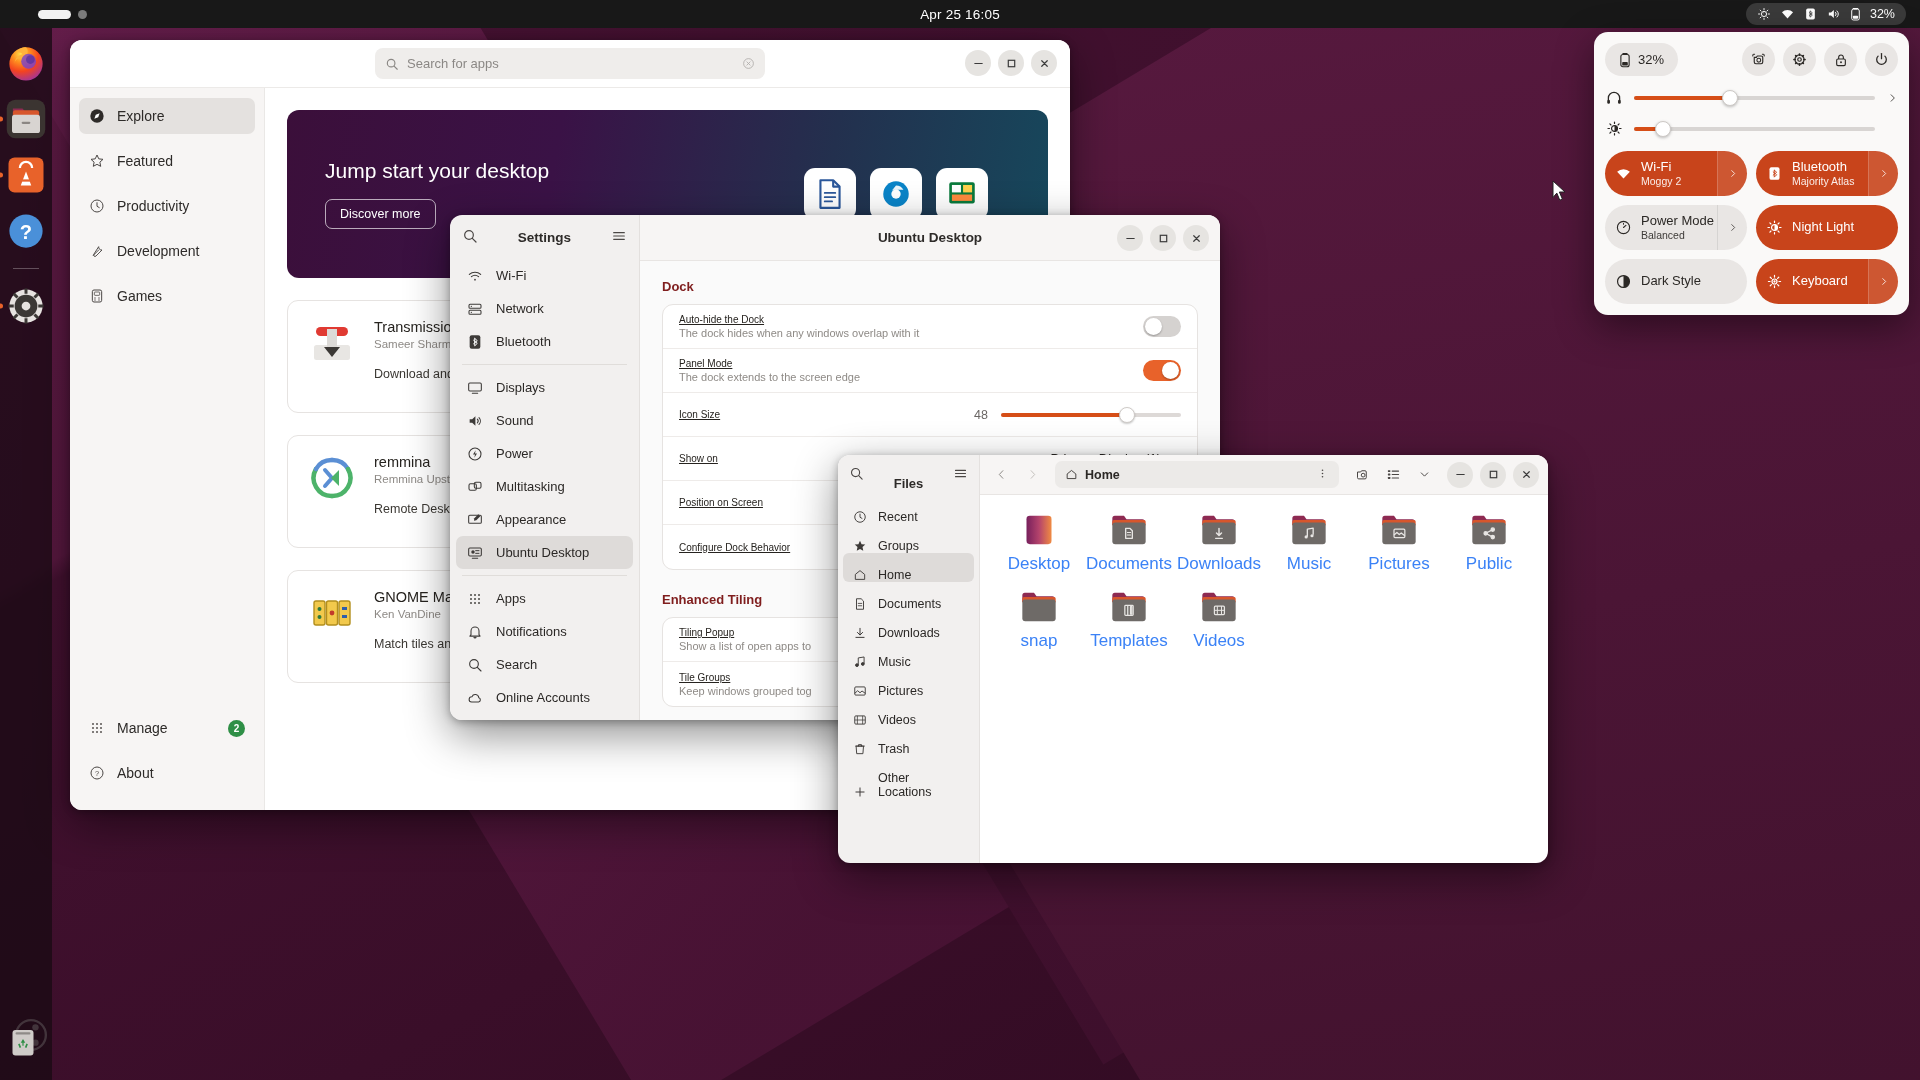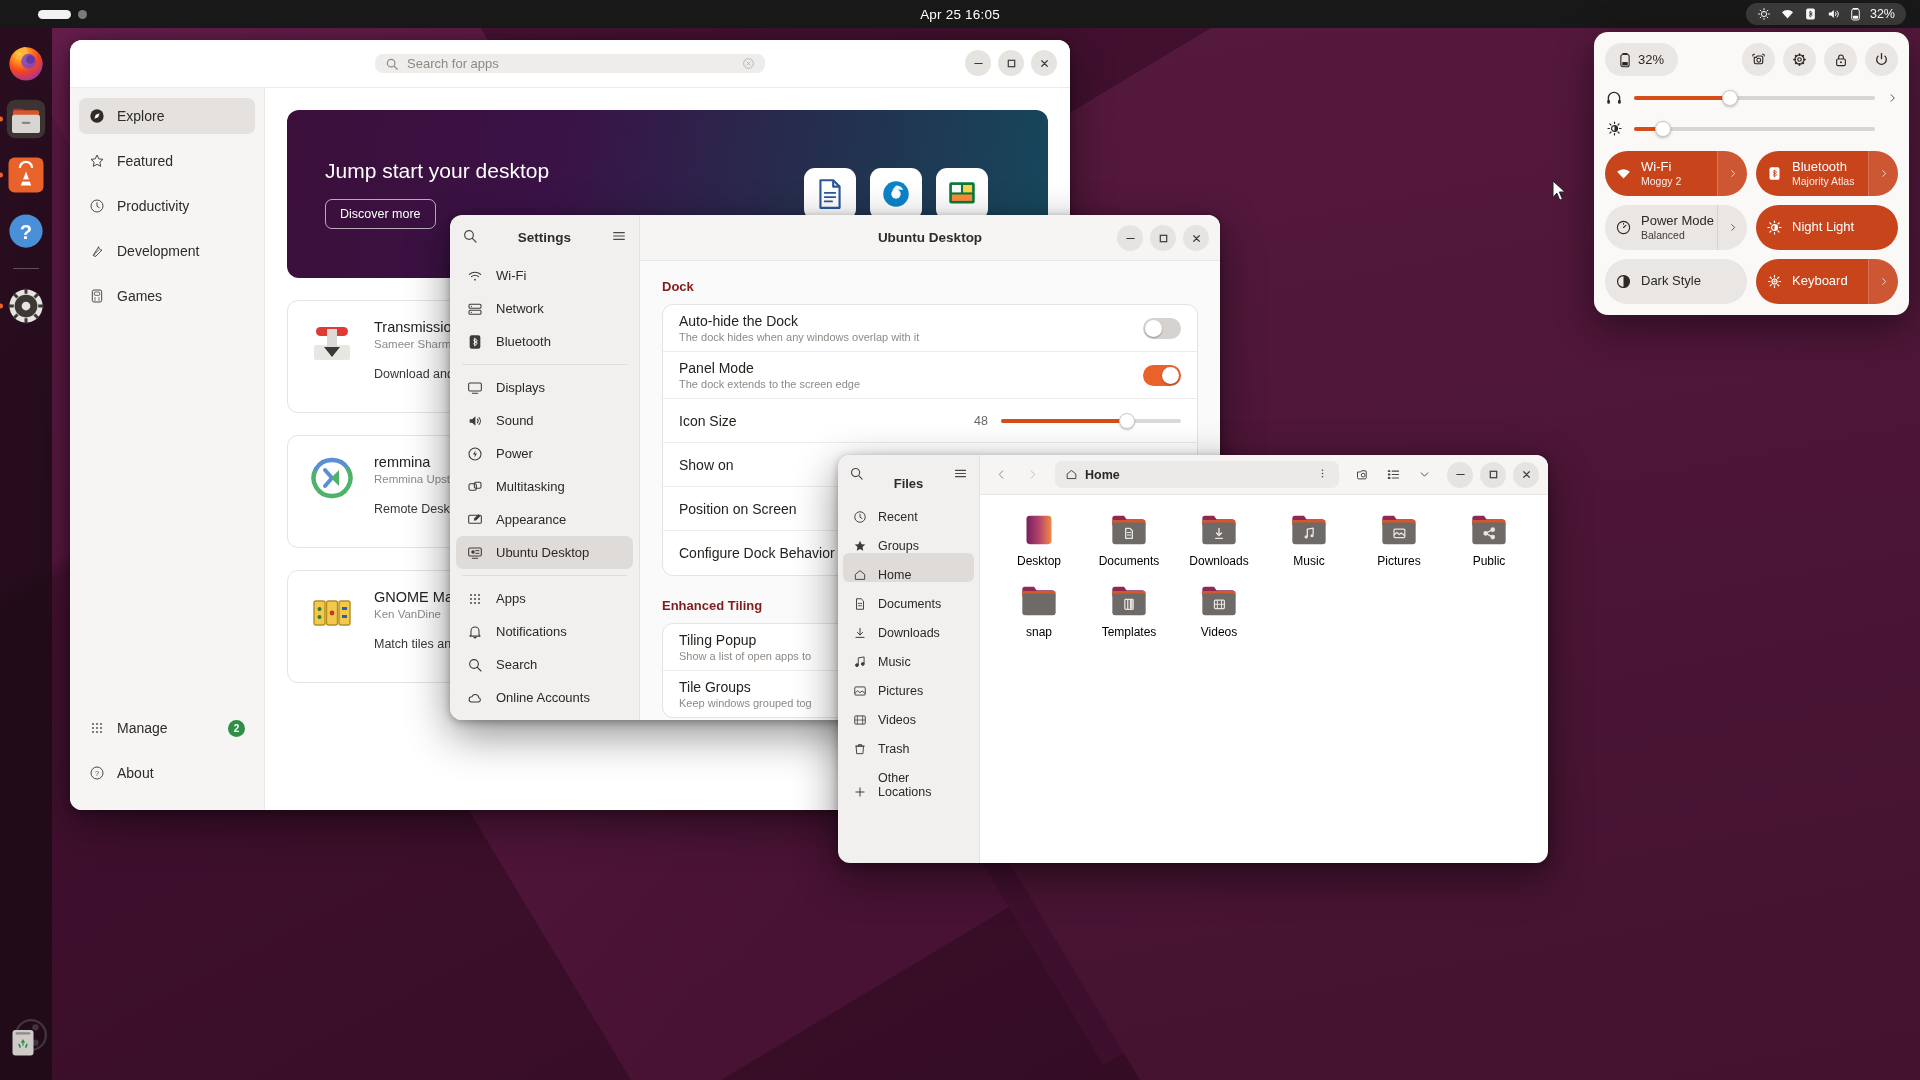--- a/index.html
+++ b/index.html
@@ -91,21 +91,21 @@
   
   #appcenter {
     left: 70px; top: 40px; width: 1000px; height: 770px;
     background: #fff; z-index: 10;
   }
   #ac-head {
     height: 48px; background: #fff; display: flex; align-items: center;
     justify-content: center; position: relative; border-bottom: 1px solid #eceae8;
   }
   #ac-search {
-    width: 390px; height: 19px; border-radius: 8px; background: #efedeb;
+    width: 390px; height: 31px; border-radius: 8px; background: #efedeb;
     display: flex; align-items: center; padding: 0 10px; gap: 8px;
     color: #8b8885; font-size: 13px;
   }
   #ac-search .spacer { flex: 1; }
   #ac-winbtns { position: absolute; right: 13px; top: 10px; }
   #ac-body { display: flex; height: 722px; }
   #ac-side {
     width: 195px; background: #f7f5f4; border-right: 1px solid #eae8e6;
     padding: 10px 9px; display: flex; flex-direction: column;
   }
@@ -176,21 +176,21 @@
   #set-winbtns { position: absolute; right: 11px; top: 10px; }
   #set-content { padding: 18px 22px; }
   .set-grp-title { font-size: 13px; font-weight: bold; color: #7f1d1d; margin-bottom: 10px; }
   .set-list { background: #fff; border: 1px solid #e6e3e1; border-radius: 11px; overflow: hidden; }
   .set-row {
     display: flex; align-items: center; min-height: 44px; padding: 8px 16px;
     border-bottom: 1px solid #eeebe9;
   }
   .set-row:last-child { border-bottom: none; }
   .set-row .labels { flex: 1; }
-  .set-row .r1 { font-size: 14px; color: #26231f; }
+  .set-row .r1 { font-size: 10px; color: #26231f; text-decoration: underline; }
   .set-row .r2 { font-size: 11px; color: #8e8a86; margin-top: 2px; }
   .toggle { width: 38px; height: 21px; border-radius: 11px; background: #d5d2d0; position: relative; flex: none; }
   .toggle .knob { position: absolute; top: 2px; left: 2px; width: 17px; height: 17px; border-radius: 50%; background: #fff;
                   box-shadow: 0 1px 2px rgba(0,0,0,.3); }
   .toggle.on { background: #e8622a; }
   .toggle.on .knob { left: 19px; }
   .slider-wrap { display: flex; align-items: center; gap: 13px; flex: 1; justify-content: flex-end; }
   .slider-val { font-size: 12.5px; color: #6a6664; }
   .slider { width: 180px; height: 4px; border-radius: 2px; background: #ddd9d7; position: relative; }
   .slider .fill { position: absolute; left: 0; top: 0; height: 4px; border-radius: 2px; background: #d64e17; }
@@ -214,21 +214,21 @@
   }
   .tb-btn { width: 24px; height: 24px; border-radius: 6px; display: flex; align-items: center; justify-content: center; color: #4a4644; }
   #fl-path {
     flex: 1; height: 27px; border-radius: 7px; background: #eceae8;
     display: flex; align-items: center; padding: 0 10px; gap: 7px;
     font-size: 12.5px; font-weight: bold; color: #2b2825; margin: 0 4px;
   }
   #fl-path .sp { flex: 1; }
   #fl-grid { padding: 18px 14px; display: flex; flex-wrap: wrap; gap: 0px; align-content: flex-start; }
   .fl-item { width: 90px; display: flex; flex-direction: column; align-items: center; gap: 7px; margin-bottom: 16px; }
-  .fl-item .nm { font-size: 12px; color: #000000; }
+  .fl-item .nm { font-size: 17px; color: #3b82f6; }
   .folder { width: 40px; height: 34px; position: relative; }
 
   
   #qs {
     position: absolute; right: 11px; top: 32px; width: 315px;
     background: #faf9f8; border-radius: 14px; padding: 11px;
     box-shadow: 0 12px 38px rgba(0,0,0,.45); z-index: 70;
   }
   #qs-top { display: flex; align-items: center; gap: 8px; }
   #qs-battery {

